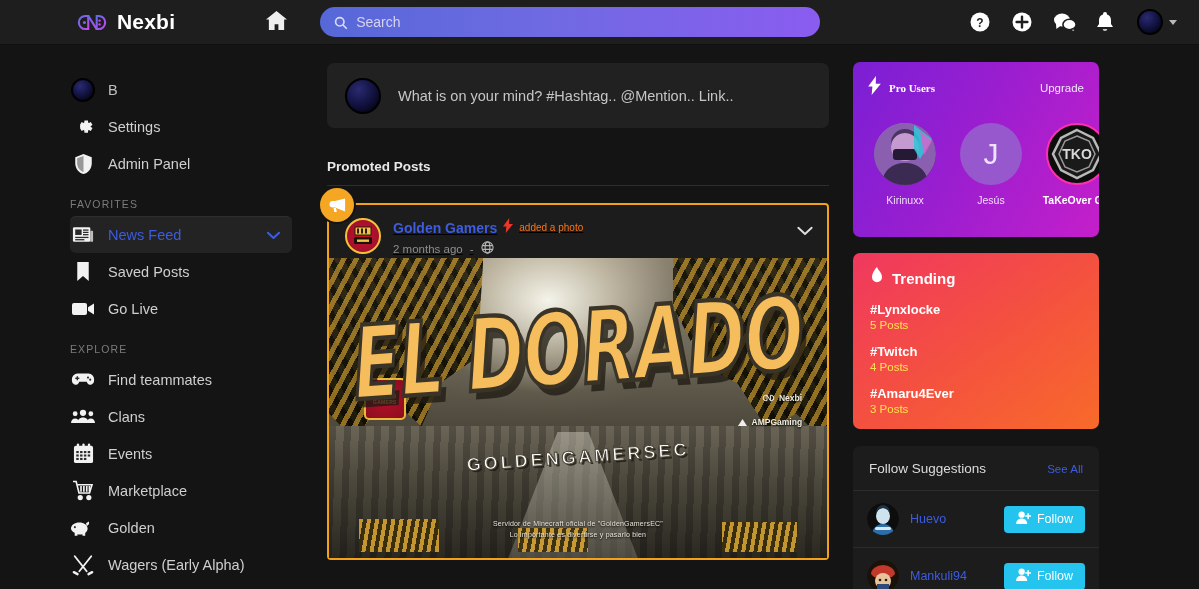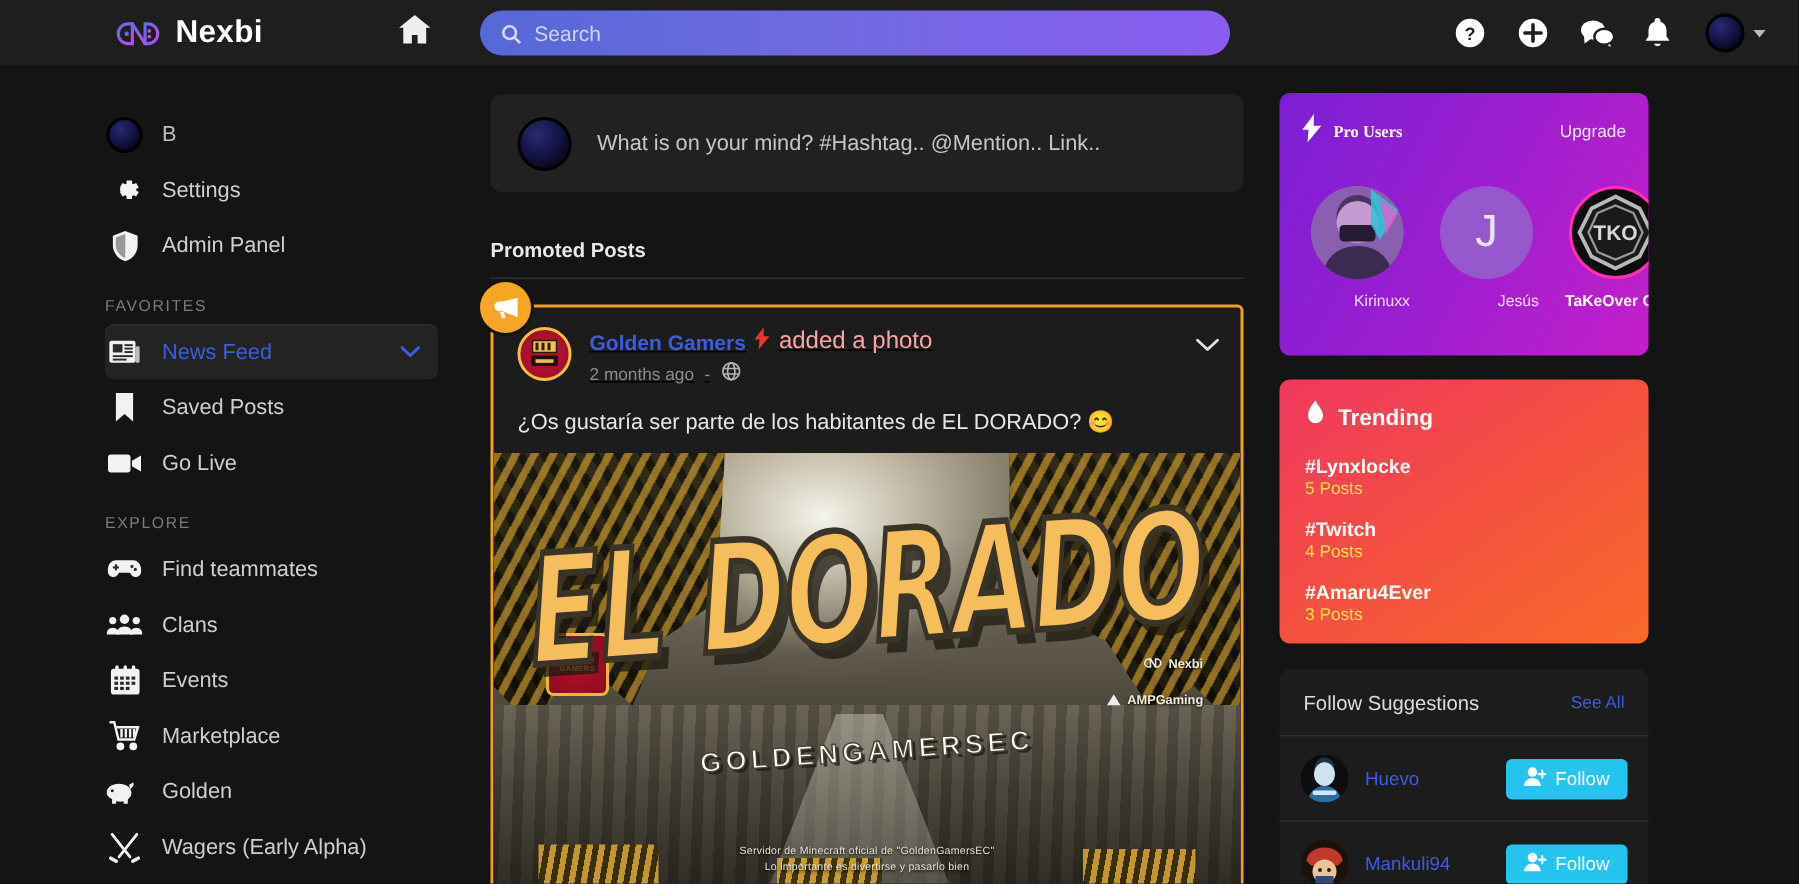--- a/index.html
+++ b/index.html
@@ -118,21 +118,21 @@
   .pa {
     width: 36px; height: 36px; border-radius: 50%; flex: 0 0 36px;
     background: radial-gradient(circle at 50% 50%, #c4102e 0%, #a8112c 60%, #8e0e24 100%);
     border: 2px solid #f5c13a;
     display: flex; align-items: center; justify-content: center;
     overflow: hidden;
   }
   .post-head-txt { margin-left: 12px; flex: 1; }
   .ph-line1 { display: flex; align-items: center; gap: 6px; }
   .author { color: #3d5ce0; font-size: 14px; font-weight: bold; cursor: pointer; }
-  .action-txt { color: #fca5a5; font-size: 16px; }
+  .action-txt { color: #f97316; font-size: 10px; }
   .ph-line2 { display: flex; align-items: center; gap: 7px; margin-top: 3px; }
   .ts { color: #8d8d8d; font-size: 11.5px; }
   .dot-sep { color: #8d8d8d; font-size: 11.5px; }
   .post-menu { margin-left: auto; padding-top: 4px; cursor: pointer; }
   .post-body { color: #e6e6e6; font-size: 14.5px; padding: 14px 16px 12px 16px; }
   .post-img-wrap {
     position: relative; width: 100%; height: 300px; overflow: hidden;
     background: #2a2722;
   }
 
@@ -224,21 +224,21 @@
   .pro-head { display: flex; align-items: center; }
   .pro-title { color: #fff; font-size: 11px; font-weight: bold; margin-left: 8px; font-family: Liberation Serif, serif; }
   .pro-upgrade { margin-left: auto; color: #f2e6ff; font-size: 11.5px; cursor: pointer; }
   .pro-users { display: flex; gap: 16px; margin-top: 24px; padding-left: 2px; }
   .pro-user { width: 70px; flex: 0 0 auto; text-align: center; cursor: pointer; }
   .pu-av {
     width: 62px; height: 62px; border-radius: 50%; margin: 0 auto;
     display: flex; align-items: center; justify-content: center;
     font-size: 30px; color: #efe2ff; font-weight: 300; overflow: hidden;
   }
-  .pu-name { margin-top: 9px; font-size: 10.5px; color: #f1dcfb; white-space: nowrap; overflow: hidden; text-overflow: ellipsis; text-align: right; }
+  .pu-name { margin-top: 9px; font-size: 10.5px; color: #f1dcfb; white-space: nowrap; overflow: hidden; text-overflow: ellipsis; }
   .pu-name.bold { color: #fff; font-weight: bold; }
 
   .trend-card {
     width: 246px; height: 176px; border-radius: 7px; margin-top: 16px;
     background: linear-gradient(145deg, #f0385f 0%, #f4513f 52%, #f86a2a 100%);
     padding: 14px 17px 0 17px;
   }
   .trend-head { display: flex; align-items: center; }
   .trend-title { color: #fff; font-size: 15px; font-weight: bold; margin-left: 8px; }
   .trend-item { margin-top: 13px; cursor: pointer; }
@@ -564,21 +564,20 @@
       </div>
       <div class="post-menu">
         <span>
           <svg width="16" height="10" viewBox="0 0 17 10" fill="none" stroke="#e0e0e0" stroke-width="2" stroke-linecap="round" stroke-linejoin="round">
               <path d="M1.4 1.6L8.5 8.2l7.1-6.6"></path>
             </svg>
         </span>
       </div>
     </div>
 
-    <div class="post-body">¿Os gustaría ser parte de los habitantes de EL DORADO? 😊</div>
 
     <div class="post-img-wrap">
       <div class="mc-sky"></div>
       <div class="mc-trees-l"></div>
       <div class="mc-trees-r"></div>
       <div class="mc-ground"></div>
       <div class="mc-path"></div>
       <div class="mc-bush" style="left:6%;width:16%;height:11%;"></div>
       <div class="mc-bush" style="left:38%;width:14%;height:8%;"></div>
       <div class="mc-bush" style="right:6%;width:15%;height:10%;"></div>

